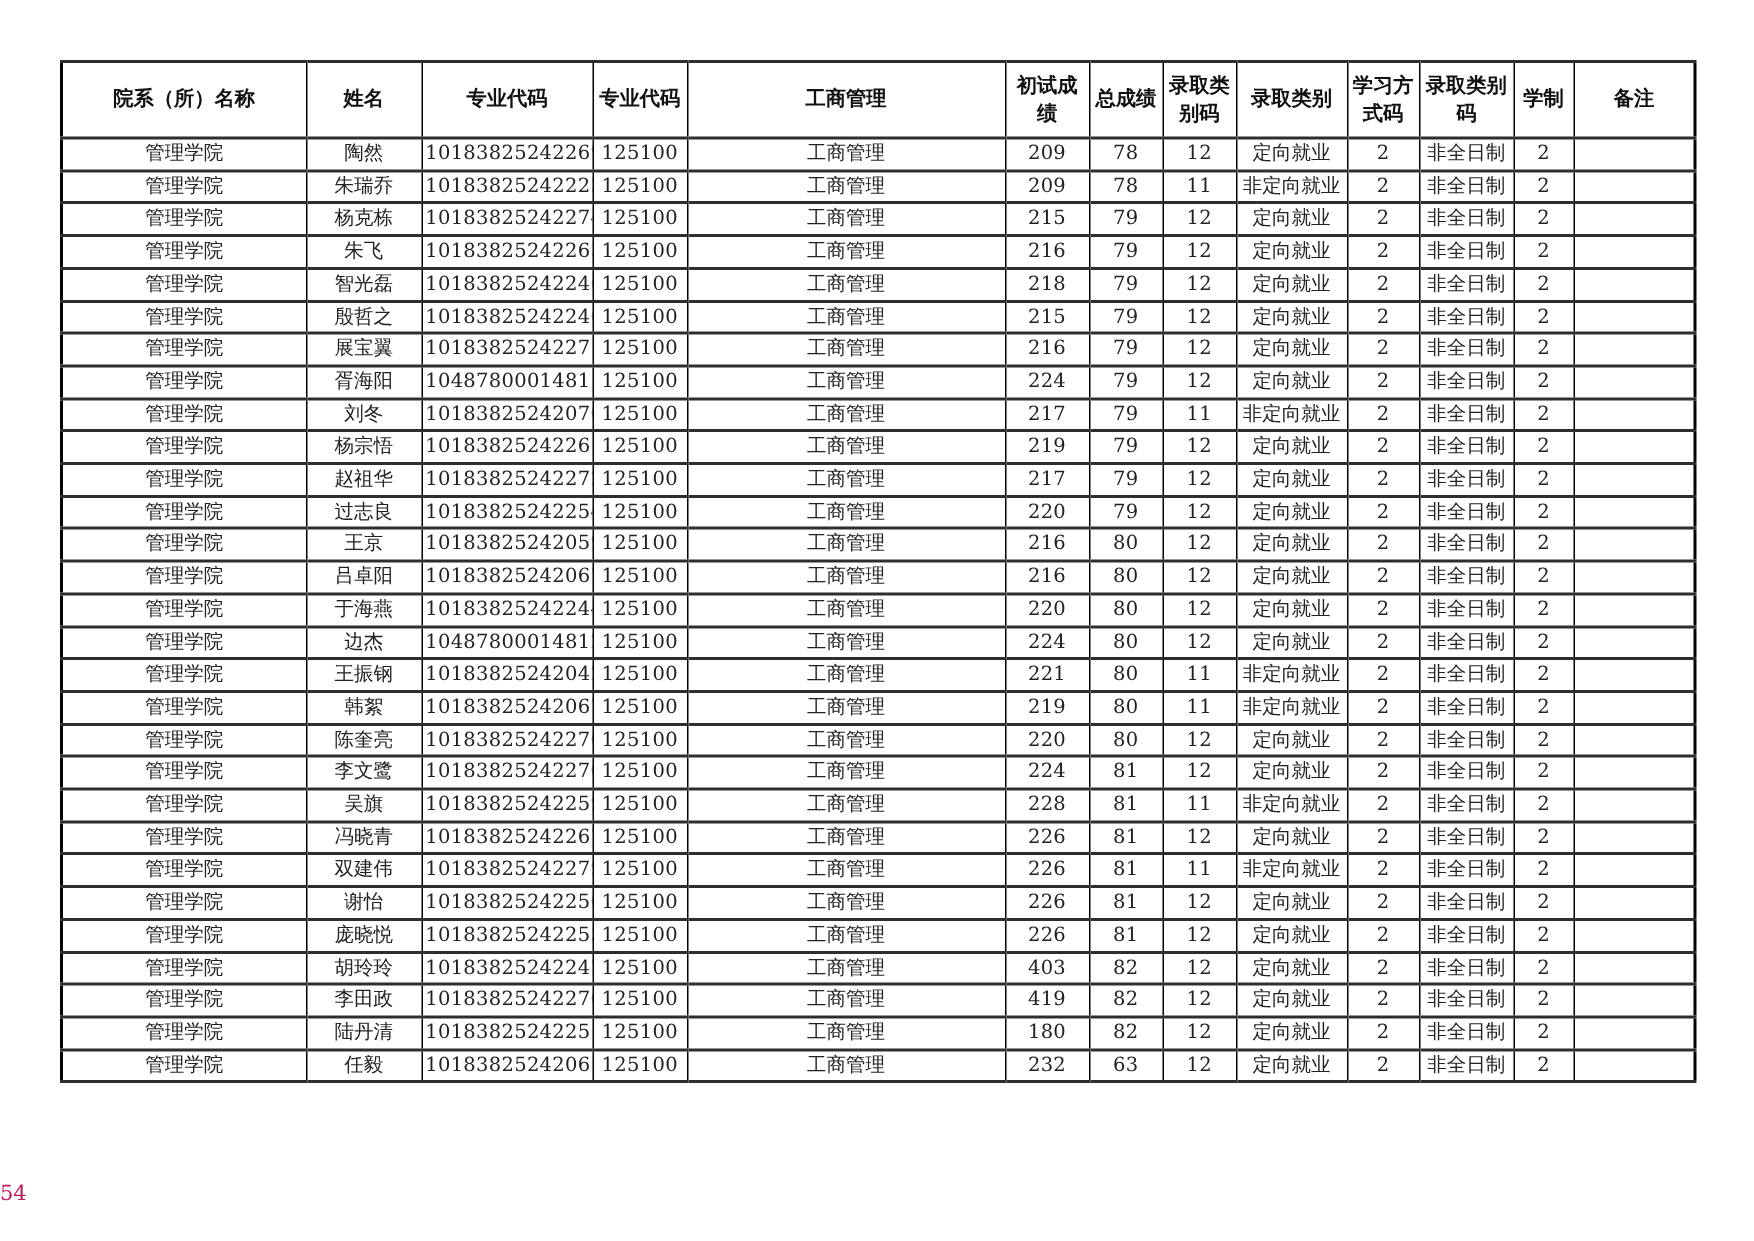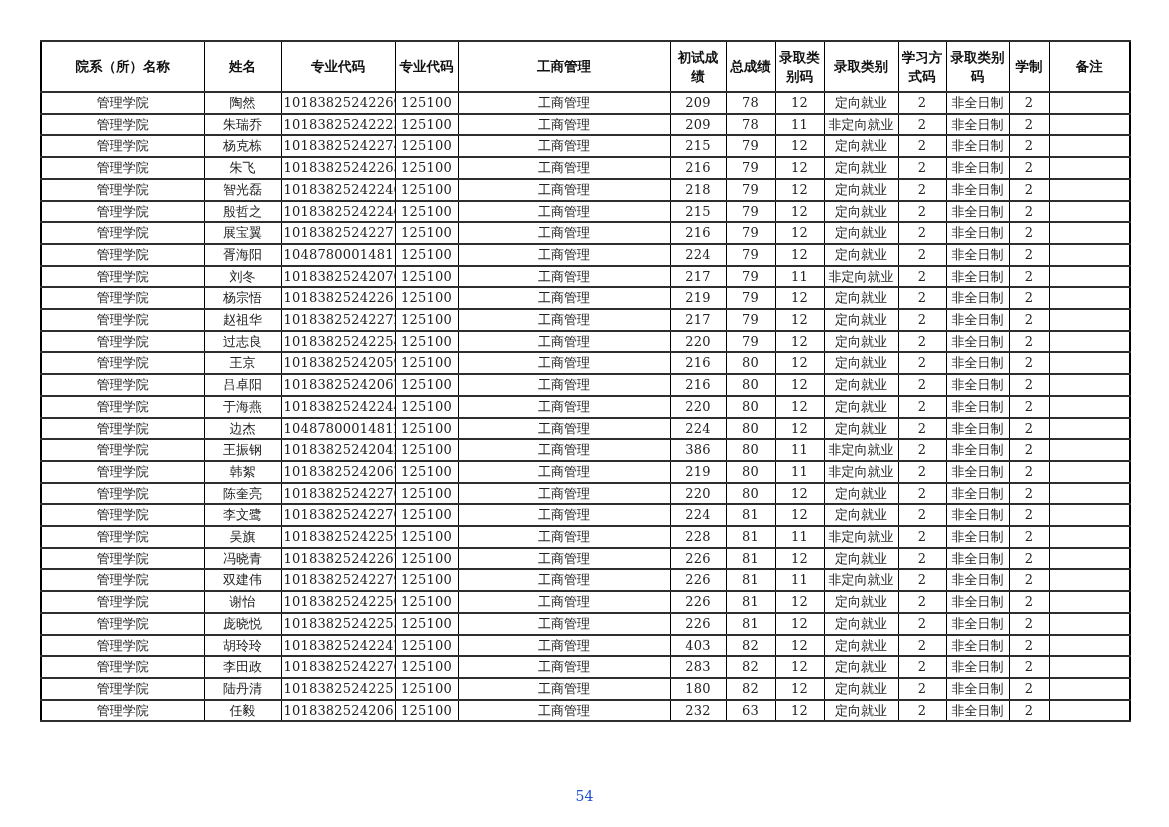--- a/index.html
+++ b/index.html
@@ -58,23 +58,23 @@
   }
   td.num {
     font-family: "DejaVu Serif", "Liberation Serif", serif;
     letter-spacing: 0.2px;
   }
   .page-number {
     position: absolute;
     left: 0;
     top: 788px;
     width: 1169px;
-    text-align: center;
+    text-align: left;
     font-size: 14px;
-    color: #1d4ed8;
+    color: #be185d;
   }
 </style>
 </head>
 <body>
 
 <div class="page">
   <table class="admission">
     <colgroup>
         <col style="width: 163px;">
         <col style="width: 77px;">
@@ -347,21 +347,21 @@
           <td>非全日制</td>
           <td class="num">2</td>
           <td></td>
         </tr>
         <tr>
           <td>管理学院</td>
           <td>王振钢</td>
           <td class="num">101838252420426</td>
           <td class="num">125100</td>
           <td>工商管理</td>
-          <td class="num">386</td>
+          <td class="num">221</td>
           <td class="num">80</td>
           <td class="num">11</td>
           <td>非定向就业</td>
           <td class="num">2</td>
           <td>非全日制</td>
           <td class="num">2</td>
           <td></td>
         </tr>
         <tr>
           <td>管理学院</td>
@@ -497,21 +497,21 @@
           <td>非全日制</td>
           <td class="num">2</td>
           <td></td>
         </tr>
         <tr>
           <td>管理学院</td>
           <td>李田政</td>
           <td class="num">101838252422767</td>
           <td class="num">125100</td>
           <td>工商管理</td>
-          <td class="num">283</td>
+          <td class="num">419</td>
           <td class="num">82</td>
           <td class="num">12</td>
           <td>定向就业</td>
           <td class="num">2</td>
           <td>非全日制</td>
           <td class="num">2</td>
           <td></td>
         </tr>
         <tr>
           <td>管理学院</td>

